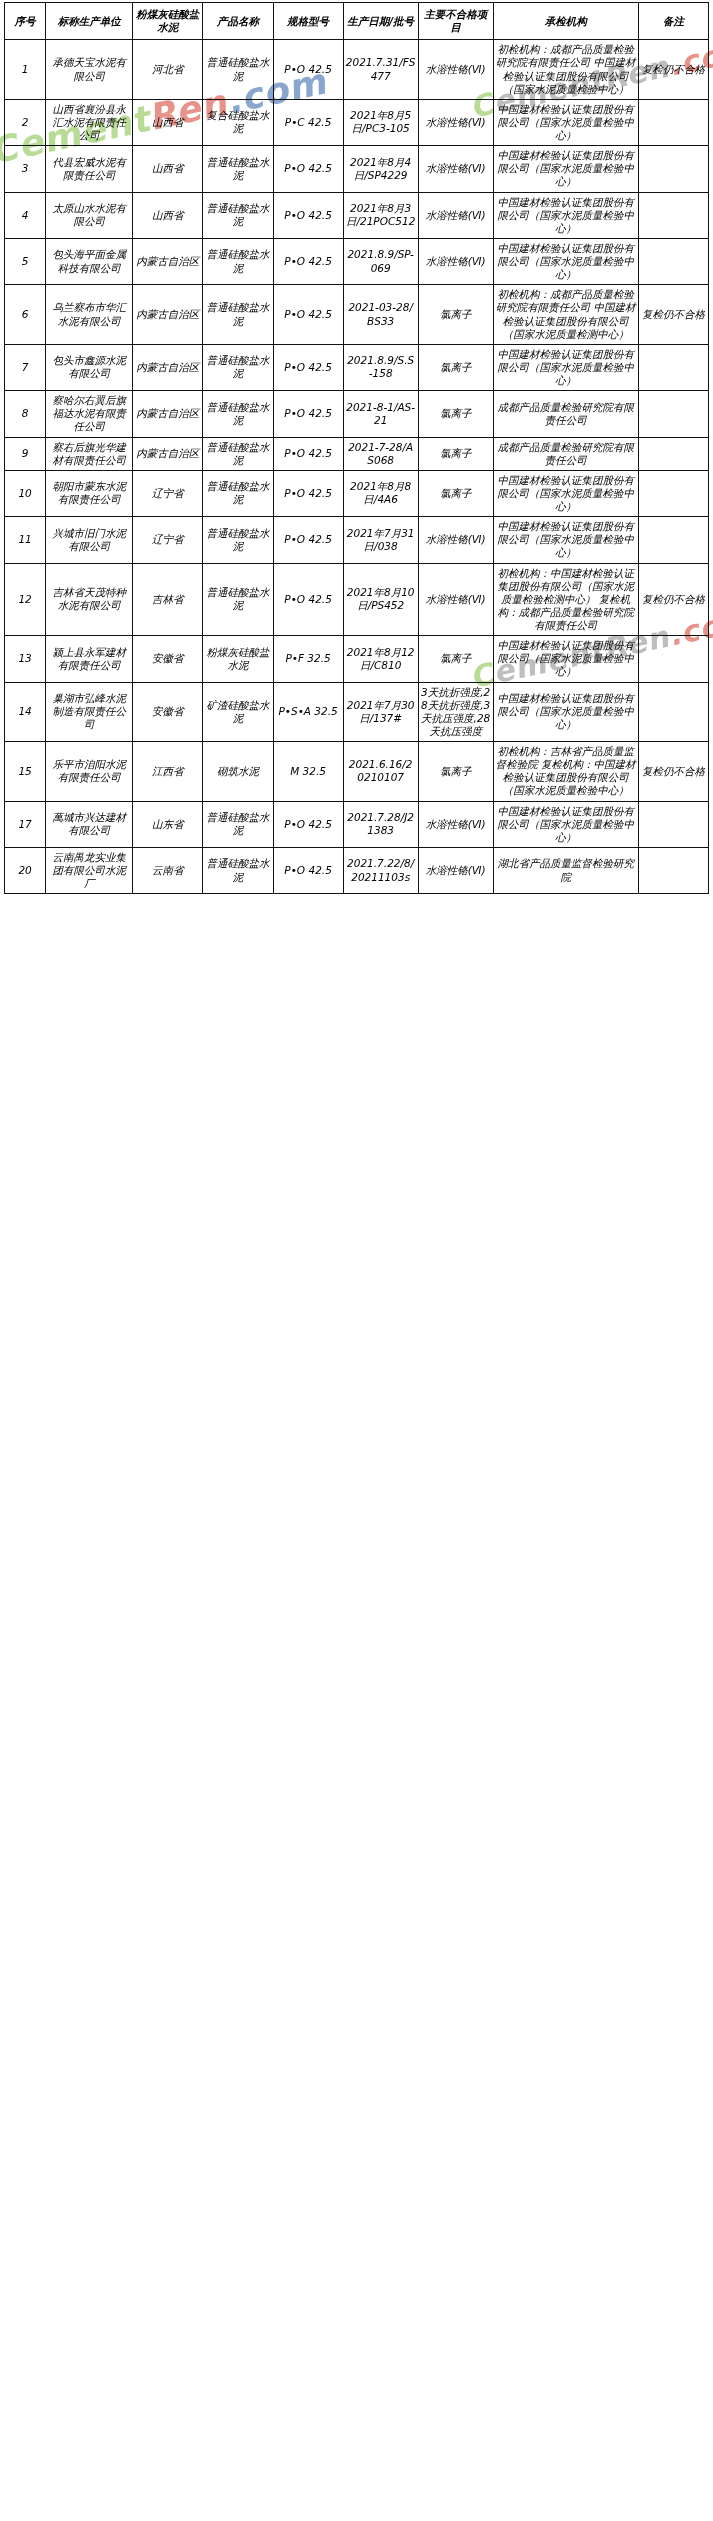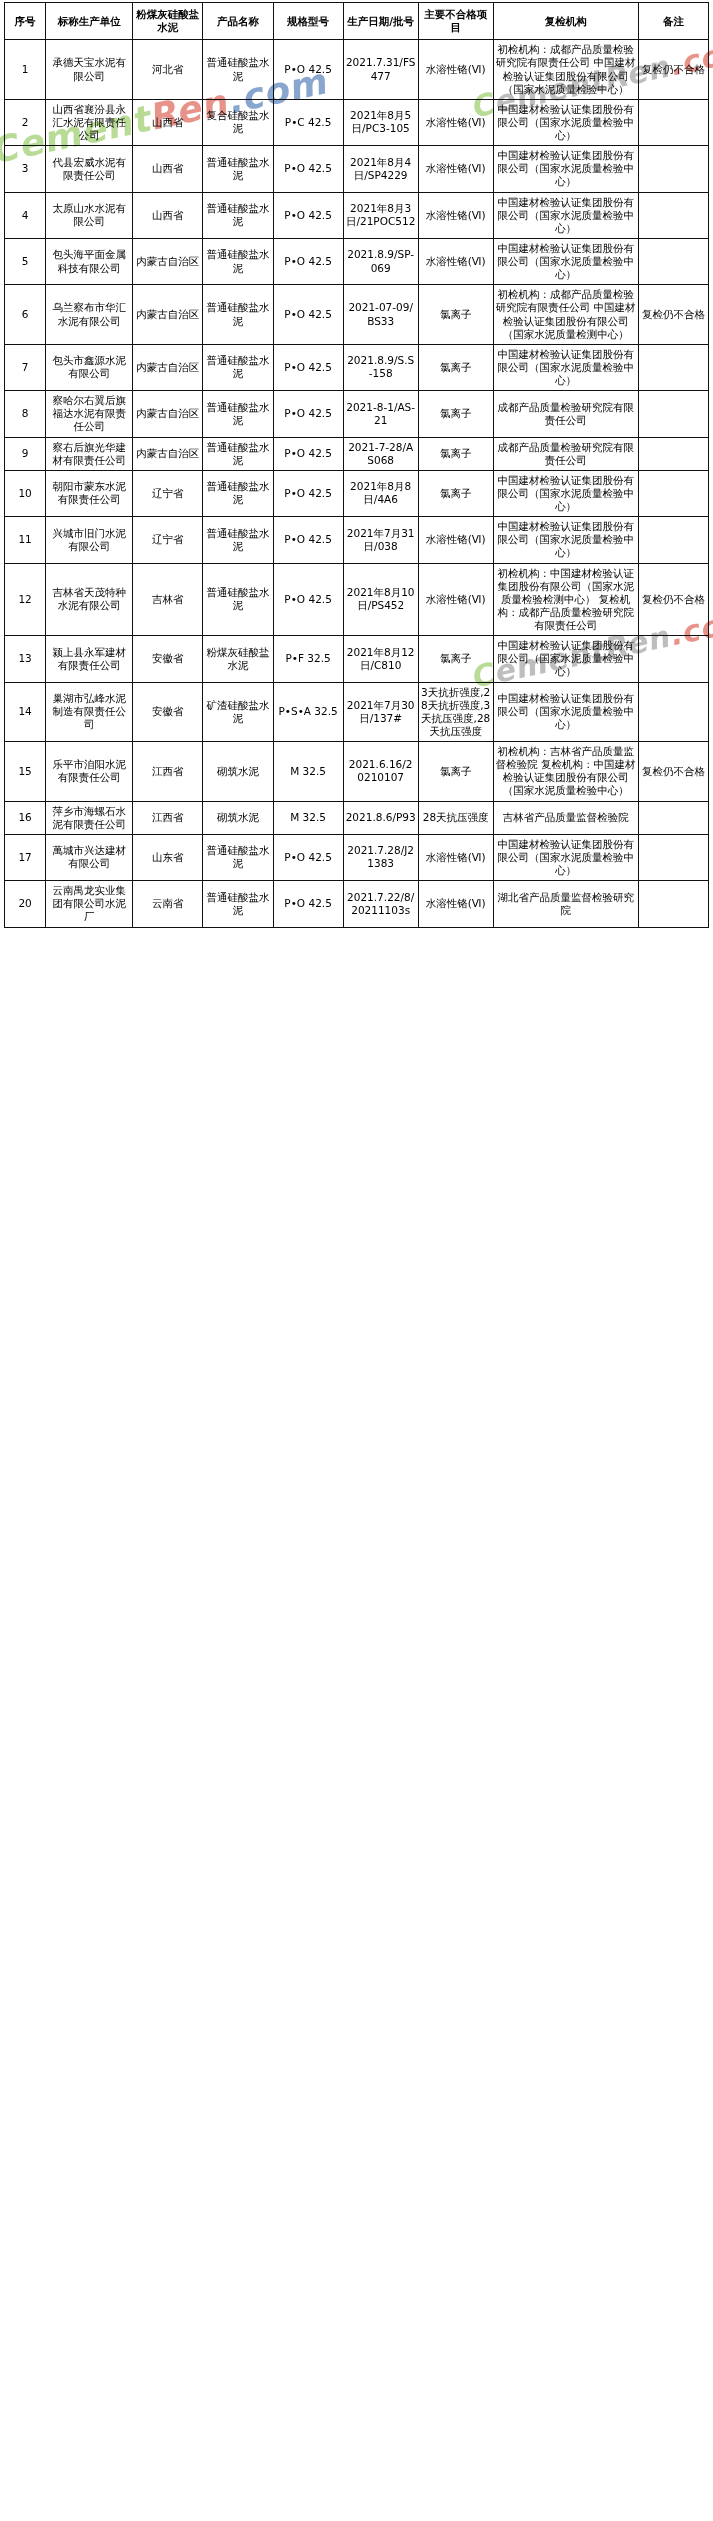--- a/index.html
+++ b/index.html
@@ -13,20 +13,21 @@
     position:relative;
     overflow:hidden;
   }
   table.qc{
     border-collapse:collapse;
     width:705px;
     margin:2px auto 6px auto;
     table-layout:fixed;
     position:relative;
     z-index:2;
+    font-style:italic;
   }
   table.qc th, table.qc td{
     border:1px solid #111;
     font-size:10.5px;
     line-height:1.25;
     text-align:center;
     vertical-align:middle;
     padding:3px 2px;
     color:#000;
     word-break:break-all;
@@ -91,21 +92,21 @@
     </colgroup>
     <thead>
       <tr>
         <th>序号</th>
         <th>标称生产单位</th>
         <th>粉煤灰硅酸盐水泥</th>
         <th>产品名称</th>
         <th>规格型号</th>
         <th>生产日期/批号</th>
         <th>主要不合格项目</th>
-        <th>复检机构</th>
+        <th>承检机构</th>
         <th>备注</th>
       </tr>
     </thead>
     <tbody>
       <tr>
         <td>1</td>
         <td>承德天宝水泥有限公司</td>
         <td>河北省</td>
         <td>普通硅酸盐水泥</td>
         <td>P•O 42.5</td>
@@ -157,21 +158,21 @@
         <td>水溶性铬(Ⅵ)</td>
         <td>中国建材检验认证集团股份有限公司（国家水泥质量检验中心）</td>
         <td></td>
       </tr>
       <tr>
         <td>6</td>
         <td>乌兰察布市华汇水泥有限公司</td>
         <td>内蒙古自治区</td>
         <td>普通硅酸盐水泥</td>
         <td>P•O 42.5</td>
-        <td>2021-07-09/BS33</td>
+        <td>2021-03-28/BS33</td>
         <td>氯离子</td>
         <td>初检机构：成都产品质量检验研究院有限责任公司  中国建材检验认证集团股份有限公司（国家水泥质量检测中心）</td>
         <td>复检仍不合格</td>
       </tr>
       <tr>
         <td>7</td>
         <td>包头市鑫源水泥有限公司</td>
         <td>内蒙古自治区</td>
         <td>普通硅酸盐水泥</td>
         <td>P•O 42.5</td>
@@ -262,31 +263,20 @@
         <td>乐平市洎阳水泥有限责任公司</td>
         <td>江西省</td>
         <td>砌筑水泥</td>
         <td>M 32.5</td>
         <td>2021.6.16/20210107</td>
         <td>氯离子</td>
         <td>初检机构：吉林省产品质量监督检验院  复检机构：中国建材检验认证集团股份有限公司（国家水泥质量检验中心）</td>
         <td>复检仍不合格</td>
       </tr>
       <tr>
-        <td>16</td>
-        <td>萍乡市海螺石水泥有限责任公司</td>
-        <td>江西省</td>
-        <td>砌筑水泥</td>
-        <td>M 32.5</td>
-        <td>2021.8.6/P93</td>
-        <td>28天抗压强度</td>
-        <td>吉林省产品质量监督检验院</td>
-        <td></td>
-      </tr>
-      <tr>
         <td>17</td>
         <td>萬城市兴达建材有限公司</td>
         <td>山东省</td>
         <td>普通硅酸盐水泥</td>
         <td>P•O 42.5</td>
         <td>2021.7.28/J21383</td>
         <td>水溶性铬(Ⅵ)</td>
         <td>中国建材检验认证集团股份有限公司（国家水泥质量检验中心）</td>
         <td></td>
       </tr>

